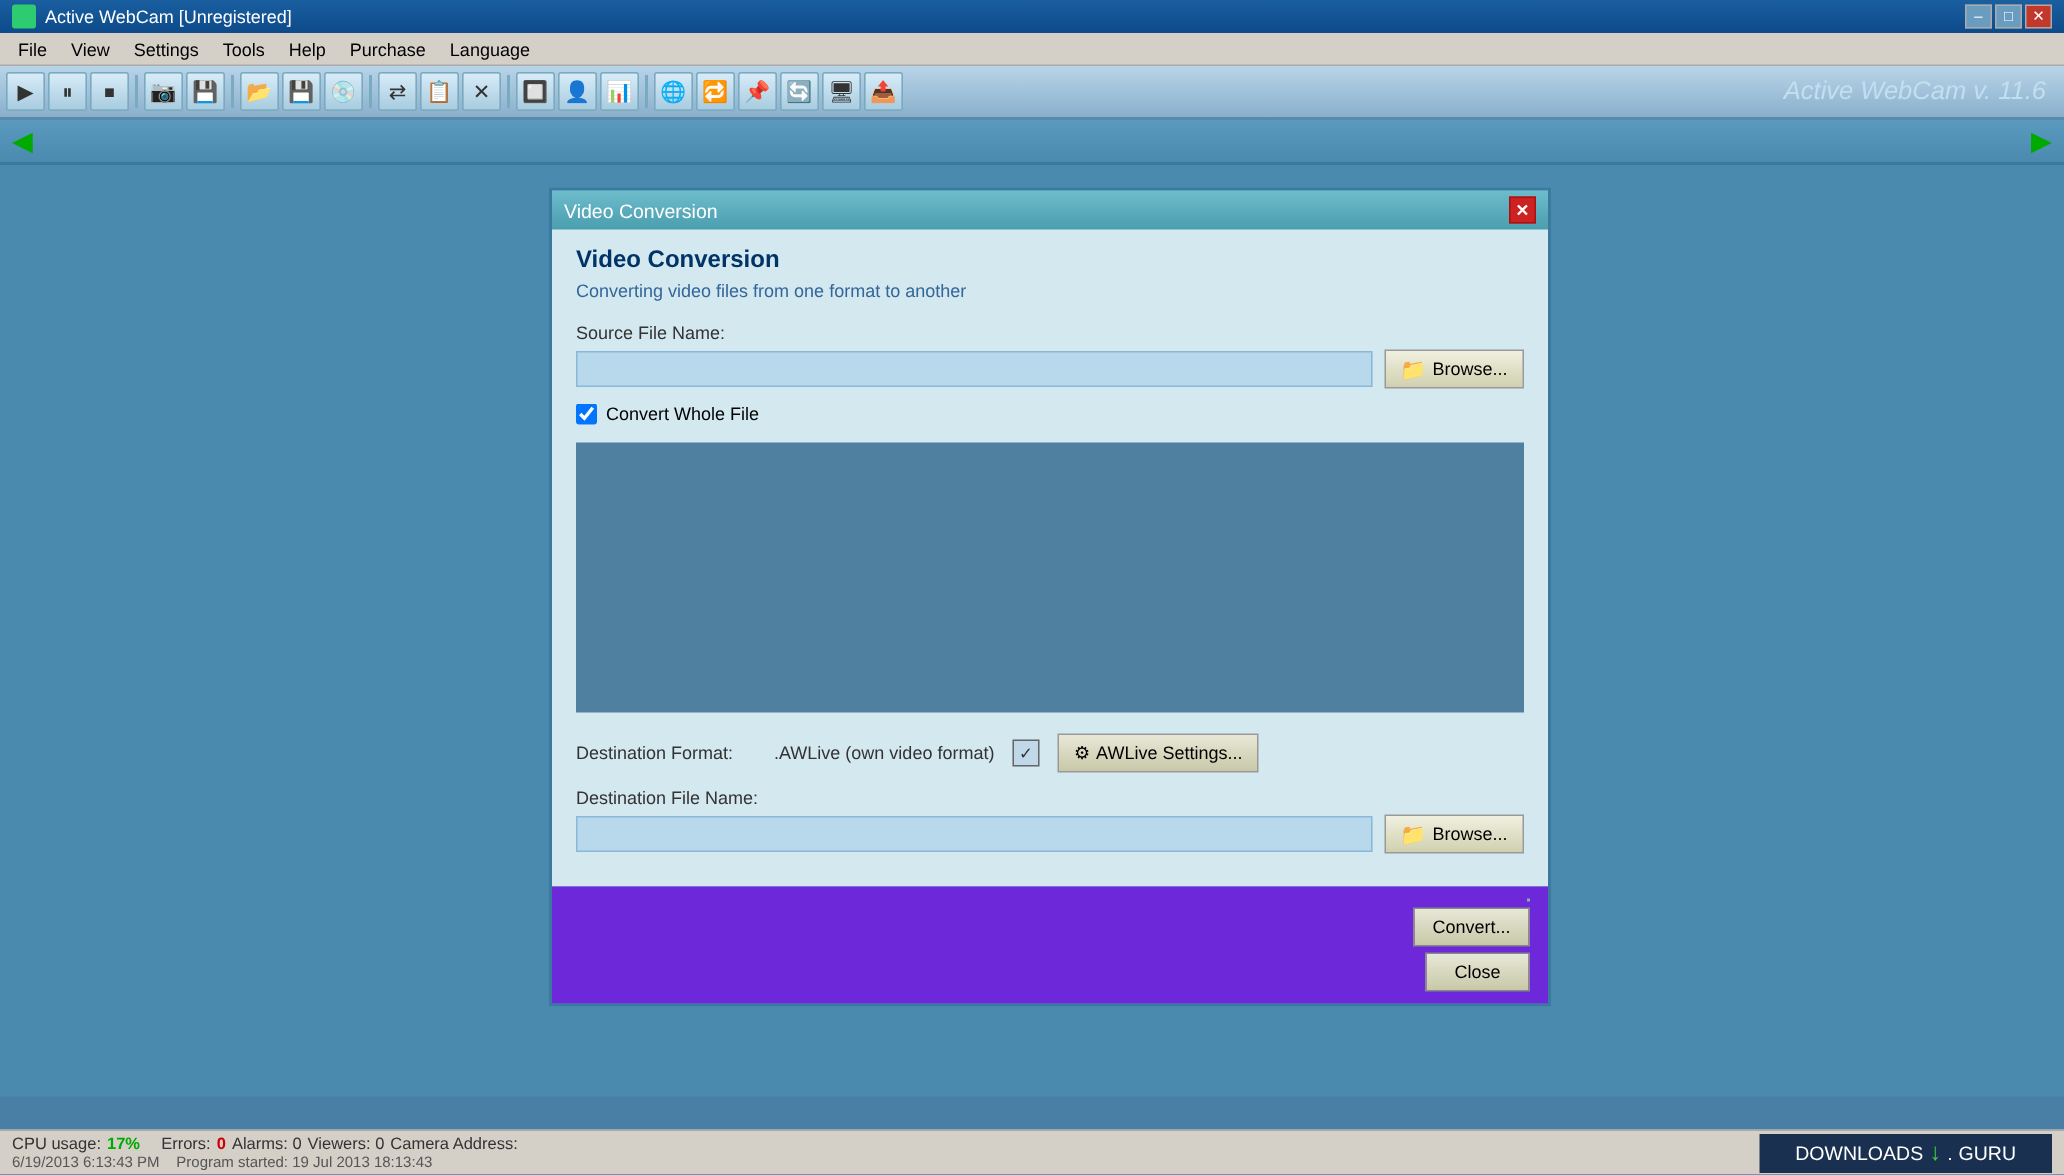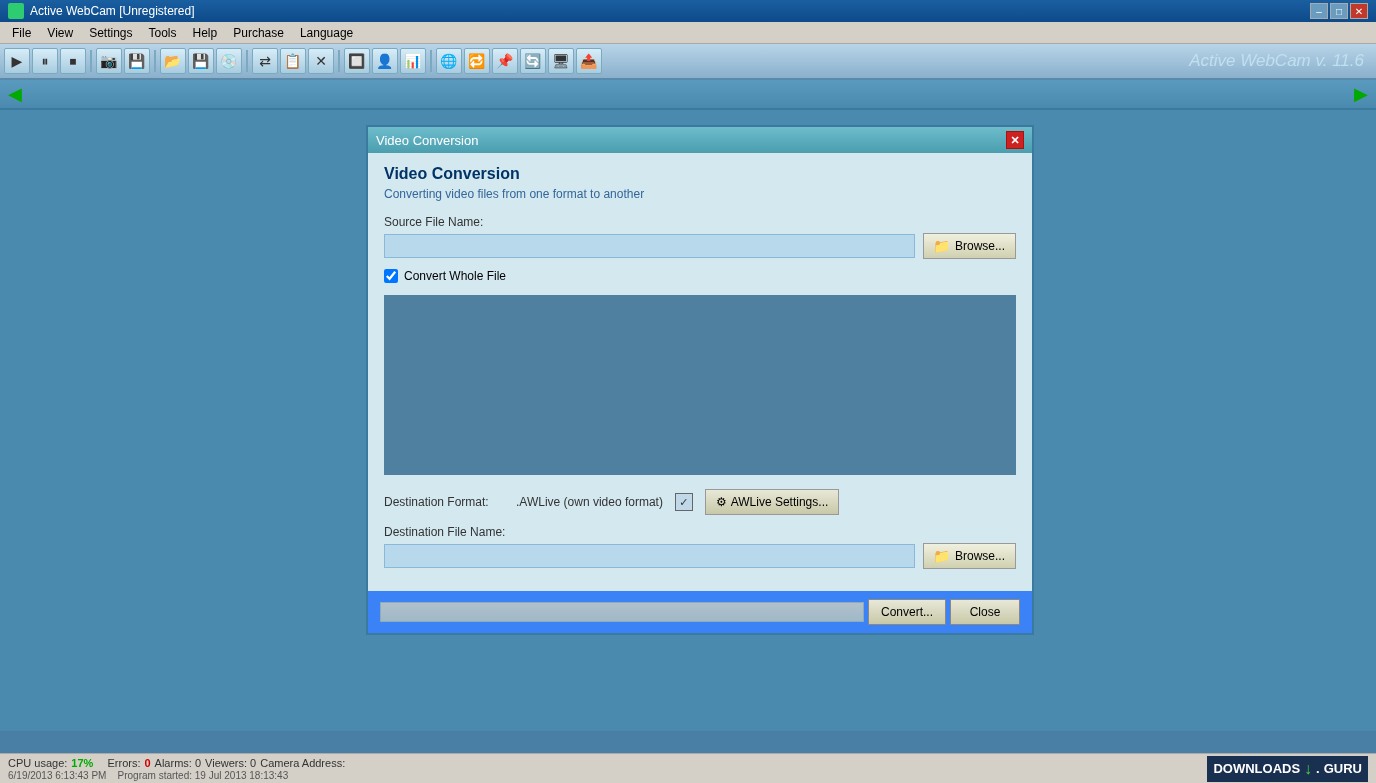--- a/index.html
+++ b/index.html
@@ -287,25 +287,26 @@
       border: 1px solid #999;
       font-size: 12px;
       cursor: pointer;
       display: flex;
       align-items: center;
       gap: 4px;
     }
 
     
     #dialog-footer {
-      background: #3b82f6;
+      background: #6d28d9;
       padding: 8px 12px;
       display: flex;
-      align-items: center;
+      align-items: flex-end;
       gap: 4px;
+      flex-direction: column;
     }
     #footer-progress {
       flex: 1;
       height: 20px;
       background: linear-gradient(to bottom, #b0c0cc, #a0b8c8);
       border: 1px solid #8aacbc;
     }
     .dialog-btn {
       height: 26px;
       min-width: 70px;
@@ -338,23 +339,23 @@
       gap: 1px;
     }
     #status-line1 { display: flex; gap: 4px; align-items: center; }
     #status-line2 { font-size: 10px; color: #555; }
     .cpu-value { color: #00aa00; font-weight: bold; text-align: right; }
     .error-value { color: #cc0000; font-weight: bold; }
 
     #downloads-badge {
       background: #1a3050;
       color: white;
-      padding: 4px 6px;
+      padding: 4px 24px;
       font-size: 13px;
-      font-weight: bold;
+      font-weight: normal;
       display: flex;
       align-items: center;
       gap: 4px;
     }
     .downloads-arrow {
       color: #44cc44;
       font-size: 16px;
     }
 
     

